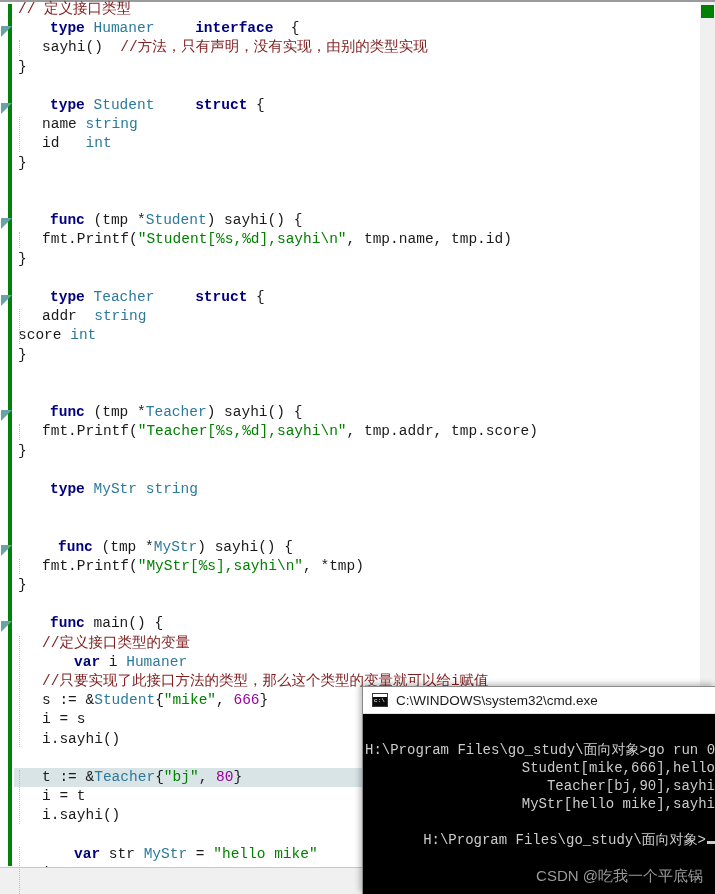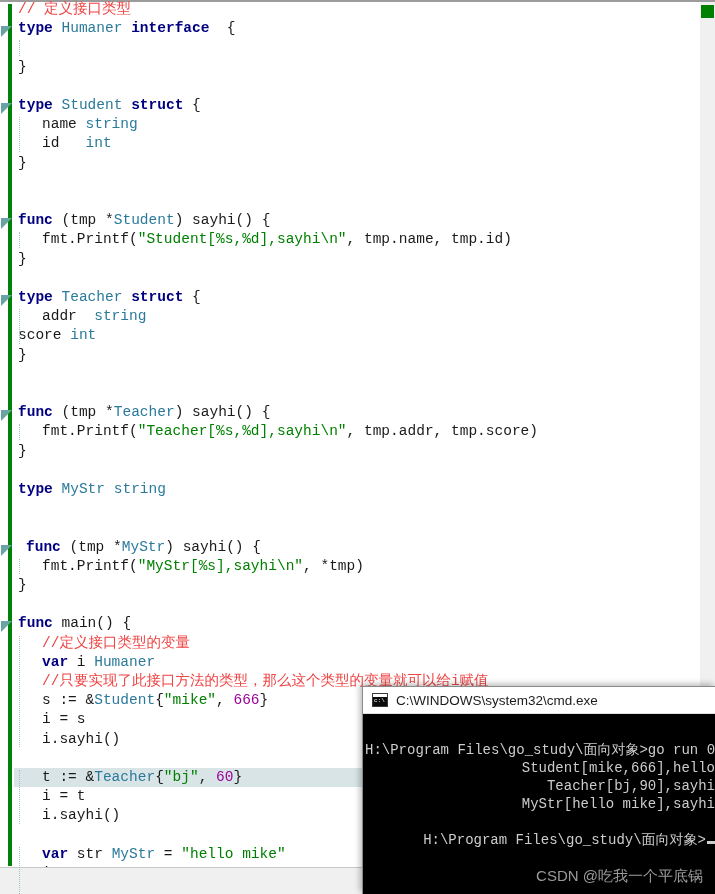--- a/index.html
+++ b/index.html
@@ -78,23 +78,23 @@
     position: absolute;
     left: 0;
     height: 19px;
     line-height: 19px;
     font-size: 14.5px;
     white-space: pre;
     font-family: "Liberation Mono", "DejaVu Sans Mono", monospace;
   }
   .code-line .txt { padding-left: 18px; display: inline-block; }
 
-  .kw   { color: #000080; font-weight: bold; }
+  .kw   { color: #000080; font-weight: bold; margin-left: 32px; }
   .typ  { color: #2b7a9b; }
-  .cmt  { color: #ef4444; }
+  .cmt  { color: #7f1d1d; }
   .str  { color: #008000; }
   .num  { color: #9b009b; }
   .pln  { color: #1a1a1a; }
 
   .current-line-hl {
     position: absolute;
     left: 14px;
     width: 686px;
     height: 19px;
     background: #d8e4e6;
@@ -252,20 +252,21 @@
         <div class="tri"></div>
       </div>
       <div class="fold-marker" style="top: 619.4px;">
         <div class="tri"></div>
       </div>
     </div>
 
   <div class="code-layer" id="code-layer">
       <div class="code-line" style="top: 0px;"><span class="txt" style="padding-left: 18px;"><span class="cmt">// 定义接口类型</span></span></div>
       <div class="code-line" style="top: 19.2px;"><span class="txt" style="padding-left: 18px;"><span class="kw">type</span><span class="pln"> </span><span class="typ">Humaner</span><span class="pln"> </span><span class="kw">interface</span><span class="pln">  {</span></span></div>
+      <div class="code-line" style="top: 38.4px;"><span class="txt" style="padding-left: 42px;"><span class="pln">sayhi()  </span><span class="cmt">//方法，只有声明，没有实现，由别的类型实现</span></span></div>
       <div class="code-line" style="top: 57.6px;"><span class="txt" style="padding-left: 18px;"><span class="pln">}</span></span></div>
       <div class="code-line" style="top: 76.8px;"><span class="txt" style="padding-left: 18px;"></span></div>
       <div class="code-line" style="top: 96px;"><span class="txt" style="padding-left: 18px;"><span class="kw">type</span><span class="pln"> </span><span class="typ">Student</span><span class="pln"> </span><span class="kw">struct</span><span class="pln"> {</span></span></div>
       <div class="code-line" style="top: 115.2px;"><span class="txt" style="padding-left: 42px;"><span class="pln">name </span><span class="typ">string</span></span></div>
       <div class="code-line" style="top: 134.4px;"><span class="txt" style="padding-left: 42px;"><span class="pln">id   </span><span class="typ">int</span></span></div>
       <div class="code-line" style="top: 153.6px;"><span class="txt" style="padding-left: 18px;"><span class="pln">}</span></span></div>
       <div class="code-line" style="top: 172.8px;"><span class="txt" style="padding-left: 18px;"></span></div>
       <div class="code-line" style="top: 211.2px;"><span class="txt" style="padding-left: 18px;"><span class="kw">func</span><span class="pln"> (tmp *</span><span class="typ">Student</span><span class="pln">) sayhi() {</span></span></div>
       <div class="code-line" style="top: 230.4px;"><span class="txt" style="padding-left: 42px;"><span class="pln">fmt.Printf(</span><span class="str">"Student[%s,%d],sayhi\n"</span><span class="pln">, tmp.name, tmp.id)</span></span></div>
       <div class="code-line" style="top: 249.6px;"><span class="txt" style="padding-left: 18px;"><span class="pln">}</span></span></div>
@@ -287,21 +288,21 @@
       <div class="code-line" style="top: 595.2px;"><span class="txt" style="padding-left: 18px;"></span></div>
       <div class="code-line" style="top: 614.4px;"><span class="txt" style="padding-left: 18px;"><span class="kw">func</span><span class="pln"> main() {</span></span></div>
       <div class="code-line" style="top: 633.6px;"><span class="txt" style="padding-left: 42px;"><span class="cmt">//定义接口类型的变量</span></span></div>
       <div class="code-line" style="top: 652.8px;"><span class="txt" style="padding-left: 42px;"><span class="kw">var</span><span class="pln"> i </span><span class="typ">Humaner</span></span></div>
       <div class="code-line" style="top: 672px;"><span class="txt" style="padding-left: 42px;"><span class="cmt">//只要实现了此接口方法的类型，那么这个类型的变量就可以给i赋值</span></span></div>
       <div class="code-line" style="top: 691.2px;"><span class="txt" style="padding-left: 42px;"><span class="pln">s := &amp;</span><span class="typ">Student</span><span class="pln">{</span><span class="str">"mike"</span><span class="pln">, </span><span class="num">666</span><span class="pln">}</span></span></div>
       <div class="code-line" style="top: 710.4px;"><span class="txt" style="padding-left: 42px;"><span class="pln">i = s</span></span></div>
       <div class="code-line" style="top: 729.6px;"><span class="txt" style="padding-left: 42px;"><span class="pln">i.sayhi()</span></span></div>
       <div class="code-line" style="top: 748.8px;"><span class="txt" style="padding-left: 18px;"></span></div>
       <div class="current-line-hl" style="top: 768px;"></div>
-      <div class="code-line" style="top: 768px;"><span class="txt" style="padding-left: 42px;"><span class="pln">t := &amp;</span><span class="typ">Teacher</span><span class="pln">{</span><span class="str">"bj"</span><span class="pln">, </span><span class="num">60</span><span class="pln">}</span></span></div>
+      <div class="code-line" style="top: 768px;"><span class="txt" style="padding-left: 42px;"><span class="pln">t := &amp;</span><span class="typ">Teacher</span><span class="pln">{</span><span class="str">"bj"</span><span class="pln">, </span><span class="num">80</span><span class="pln">}</span></span></div>
       <div class="code-line" style="top: 787.2px;"><span class="txt" style="padding-left: 42px;"><span class="pln">i = t</span></span></div>
       <div class="code-line" style="top: 806.4px;"><span class="txt" style="padding-left: 42px;"><span class="pln">i.sayhi()</span></span></div>
       <div class="code-line" style="top: 825.6px;"><span class="txt" style="padding-left: 18px;"></span></div>
       <div class="code-line" style="top: 844.8px;"><span class="txt" style="padding-left: 42px;"><span class="kw">var</span><span class="pln"> str </span><span class="typ">MyStr</span><span class="pln"> = </span><span class="str">"hello mike"</span></span></div>
       <div class="code-line" style="top: 864px;"><span class="txt" style="padding-left: 42px;"><span class="pln">i = &amp;str</span></span></div>
       <div class="code-line" style="top: 883.2px;"><span class="txt" style="padding-left: 42px;"><span class="pln">i.sayhi()</span></span></div>
     </div>
 
   <div class="marker-gutter">
     <div class="marker-ok"></div>

